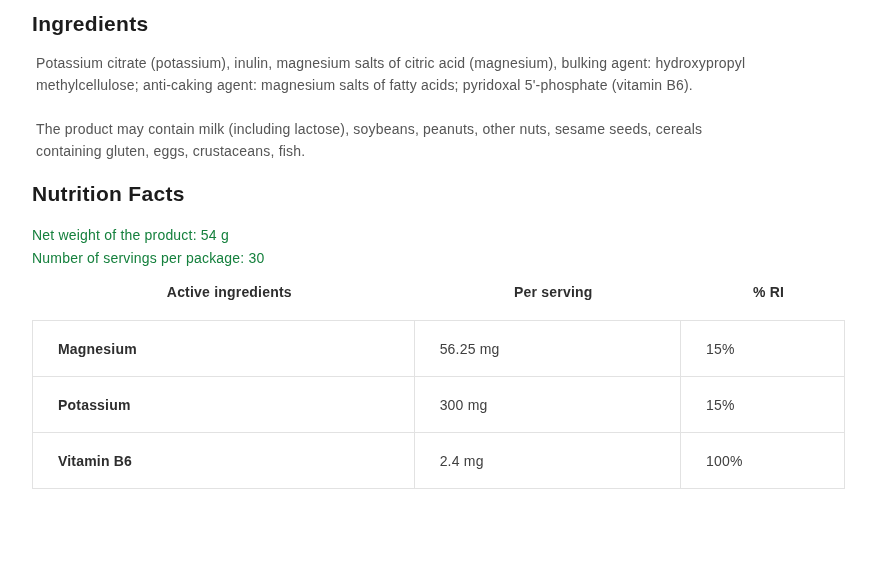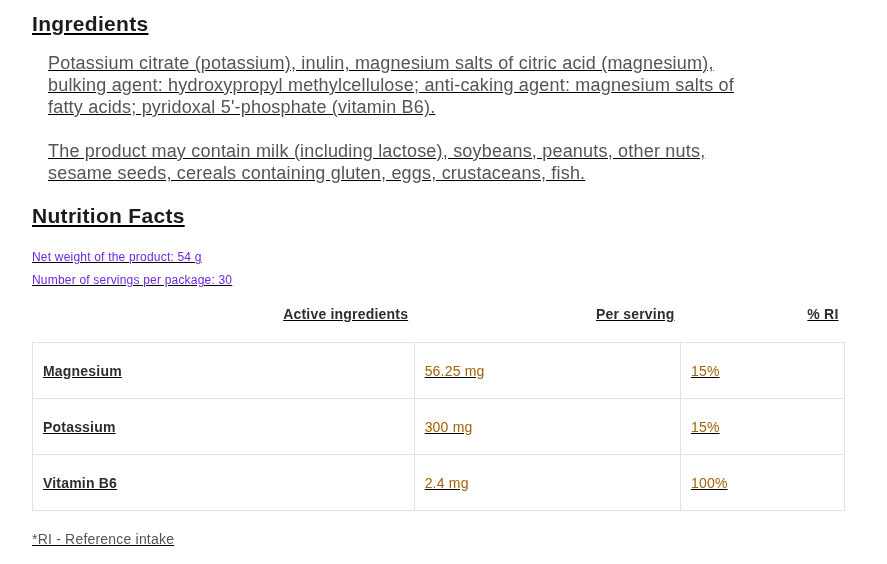--- a/index.html
+++ b/index.html
@@ -8,80 +8,79 @@
     padding: 0;
     background: #ffffff;
     width: 887px;
     height: 564px;
     overflow: hidden;
     font-family: "Liberation Sans", sans-serif;
   }
   .container {
     padding: 12px 42px 0 32px;
     width: 803px;
-    text-decoration: underline;
   }
   .section-heading {
     margin: 0;
     font-size: 21px;
     line-height: 24px;
     font-weight: 700;
     color: #1c1c1c;
     letter-spacing: 0.3px;
   }
   .para {
-    margin: 16px;
-    font-size: 18px;
+    margin: 4px;
+    font-size: 14px;
     line-height: 22px;
     color: #555555;
     letter-spacing: 0.2px;
   }
   .para-composition { margin-top: 16px; }
   .para-allergen   { margin-top: 22px; }
   .heading-nutrition { margin-top: 20px; }
   .info-block { margin-top: 18px; }
   .info-line {
     margin: 0;
-    font-size: 12px;
+    font-size: 14px;
     line-height: 23px;
-    color: #6d28d9;
+    color: #15803d;
     letter-spacing: 0.2px;
   }
   table.nutrition-table {
     margin-top: 8px;
     width: 813px;
     border-collapse: collapse;
     table-layout: fixed;
   }
   .nutrition-table thead th {
-    text-align: right;
+    text-align: center;
     font-size: 14px;
     line-height: 16px;
     font-weight: 700;
     color: #2e2e2e;
     letter-spacing: 0.2px;
     padding: 6px 6px 20px 18px;
     border: none;
   }
   .nutrition-table tbody td {
     border: 1px solid #e2e2e2;
     height: 56px;
-    padding: 0 6px 0 10px;
+    padding: 0 6px 0 25px;
     font-size: 14px;
     letter-spacing: 0.2px;
     vertical-align: middle;
     background: #ffffff;
   }
   .nutrition-table tbody td.cell-name {
     font-weight: 700;
     color: #2e2e2e;
   }
   .nutrition-table tbody td.cell-value {
     font-weight: 400;
-    color: #a16207;
+    color: #404040;
     margin-left: 8px;
   }
   .footnote {
     margin: 20px 0 0 0;
     font-size: 14px;
     line-height: 16px;
     color: #555555;
     letter-spacing: 0.2px;
   }
 </style>
@@ -128,15 +127,14 @@
         <td class="cell-value">15%</td>
       </tr>
       <tr>
         <td class="cell-name">Vitamin B6</td>
         <td class="cell-value">2.4 mg</td>
         <td class="cell-value">100%</td>
       </tr>
     </tbody>
   </table>
 
-  <p class="footnote">*RI - Reference intake</p>
 
 </div>
 
 </body></html>

